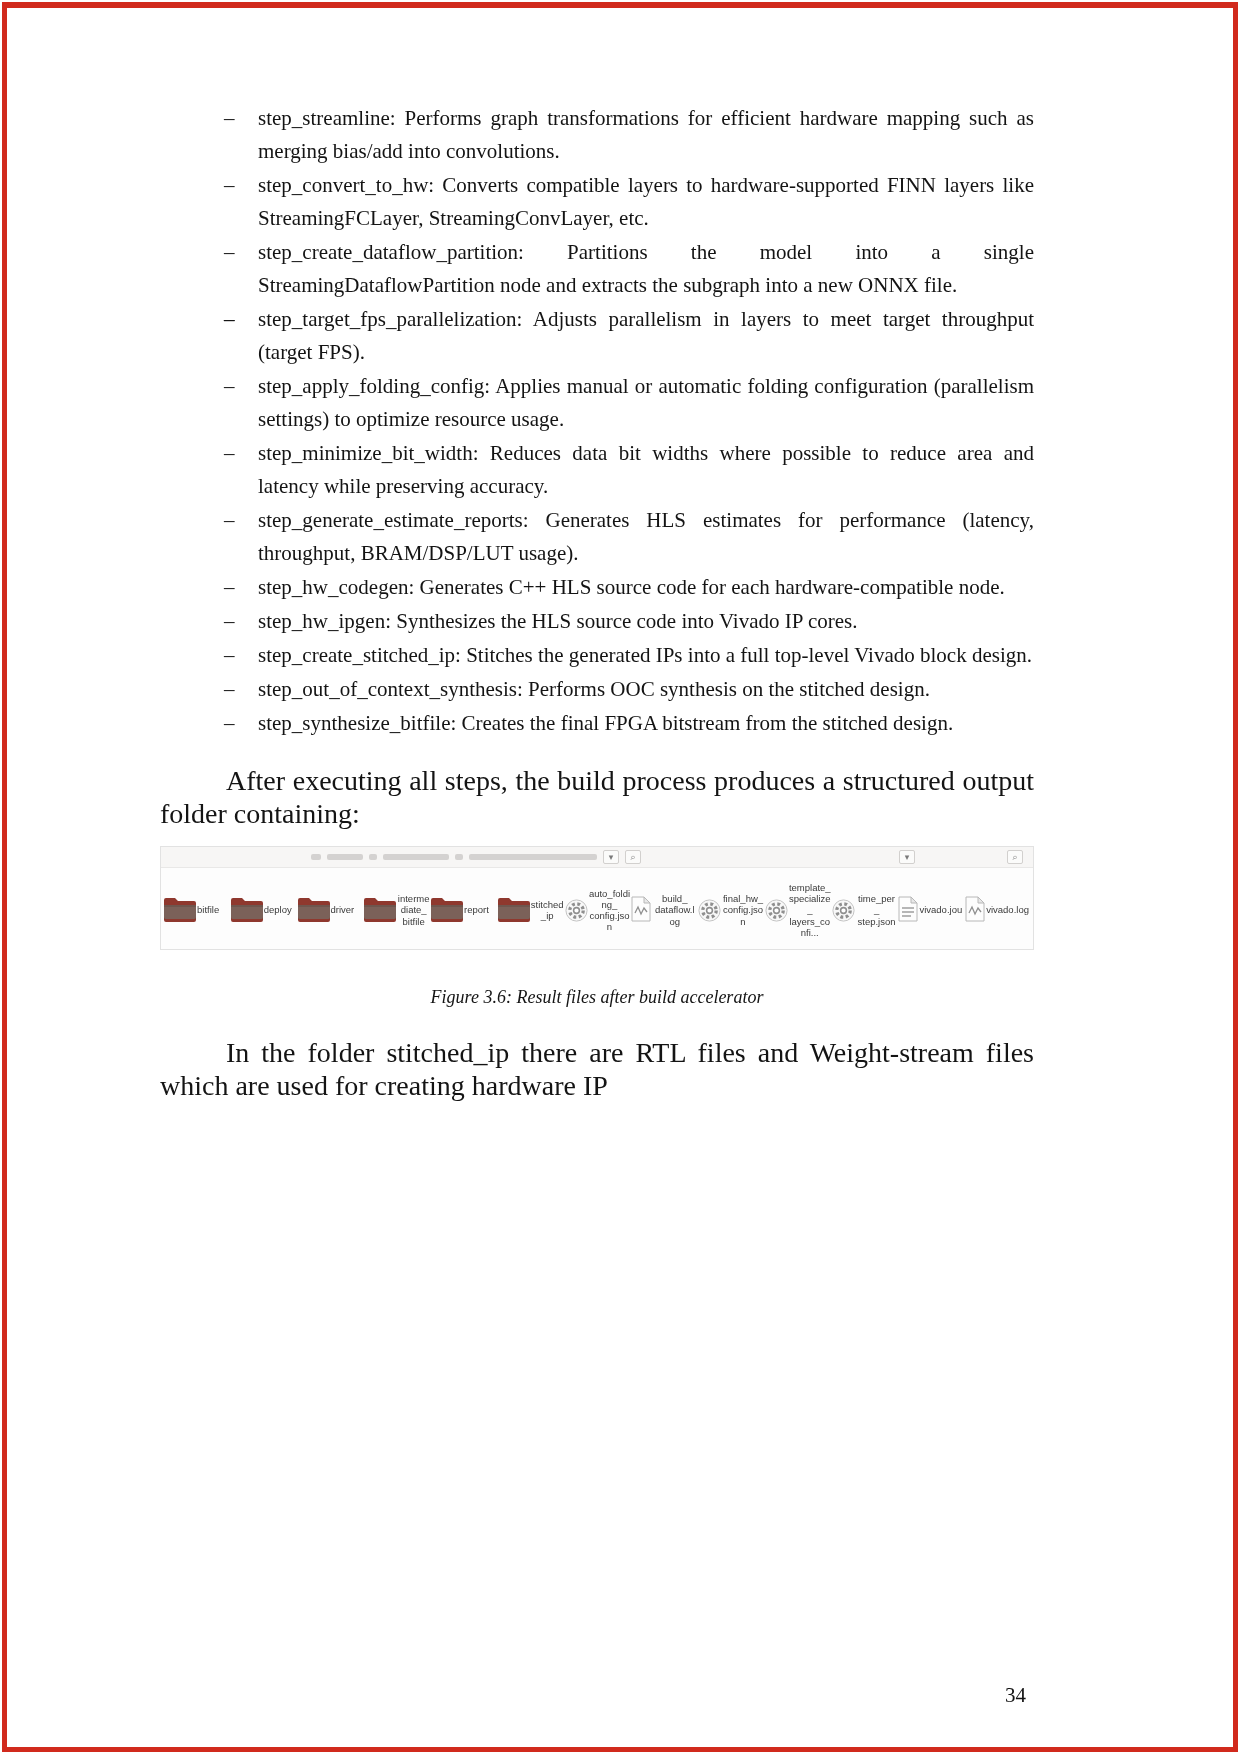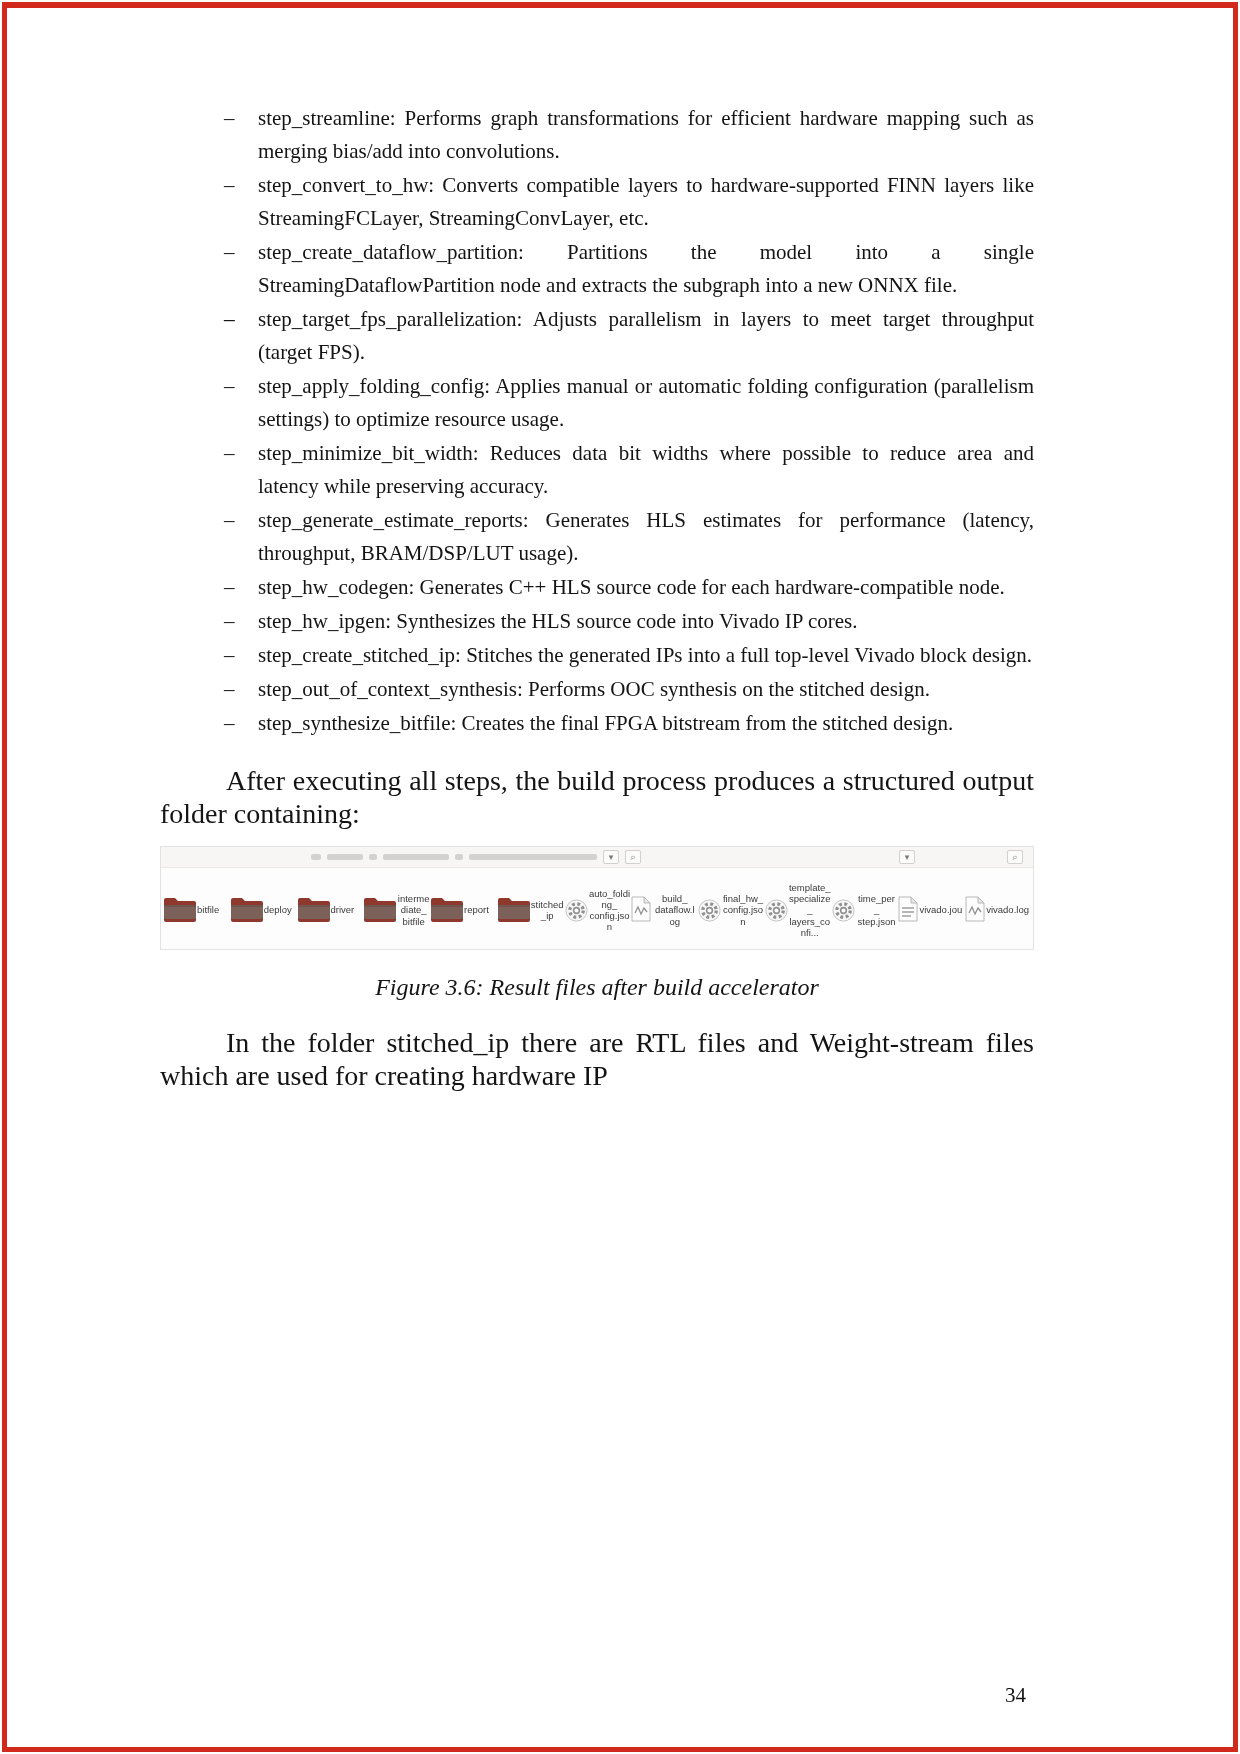--- a/index.html
+++ b/index.html
@@ -73,24 +73,24 @@
   .fm-label {
     margin-top:4px;
     font-family:"Liberation Sans", sans-serif;
     font-size:9.5px; line-height:1.18;
     color:#3a3a3a; text-align:center;
     white-space:pre-line;
     word-break:break-word;
   }
   
   .caption {
-    margin-top:22px;
+    margin-top:32px;
     text-align:center;
     font-style:italic;
-    font-size:24px;
+    font-size:18px;
     line-height:30px;
   }
   .page-number {
     position:absolute;
     right:214px; bottom:46px;
     font-size:21px;
   }
 </style>
 </head>
 <body>

